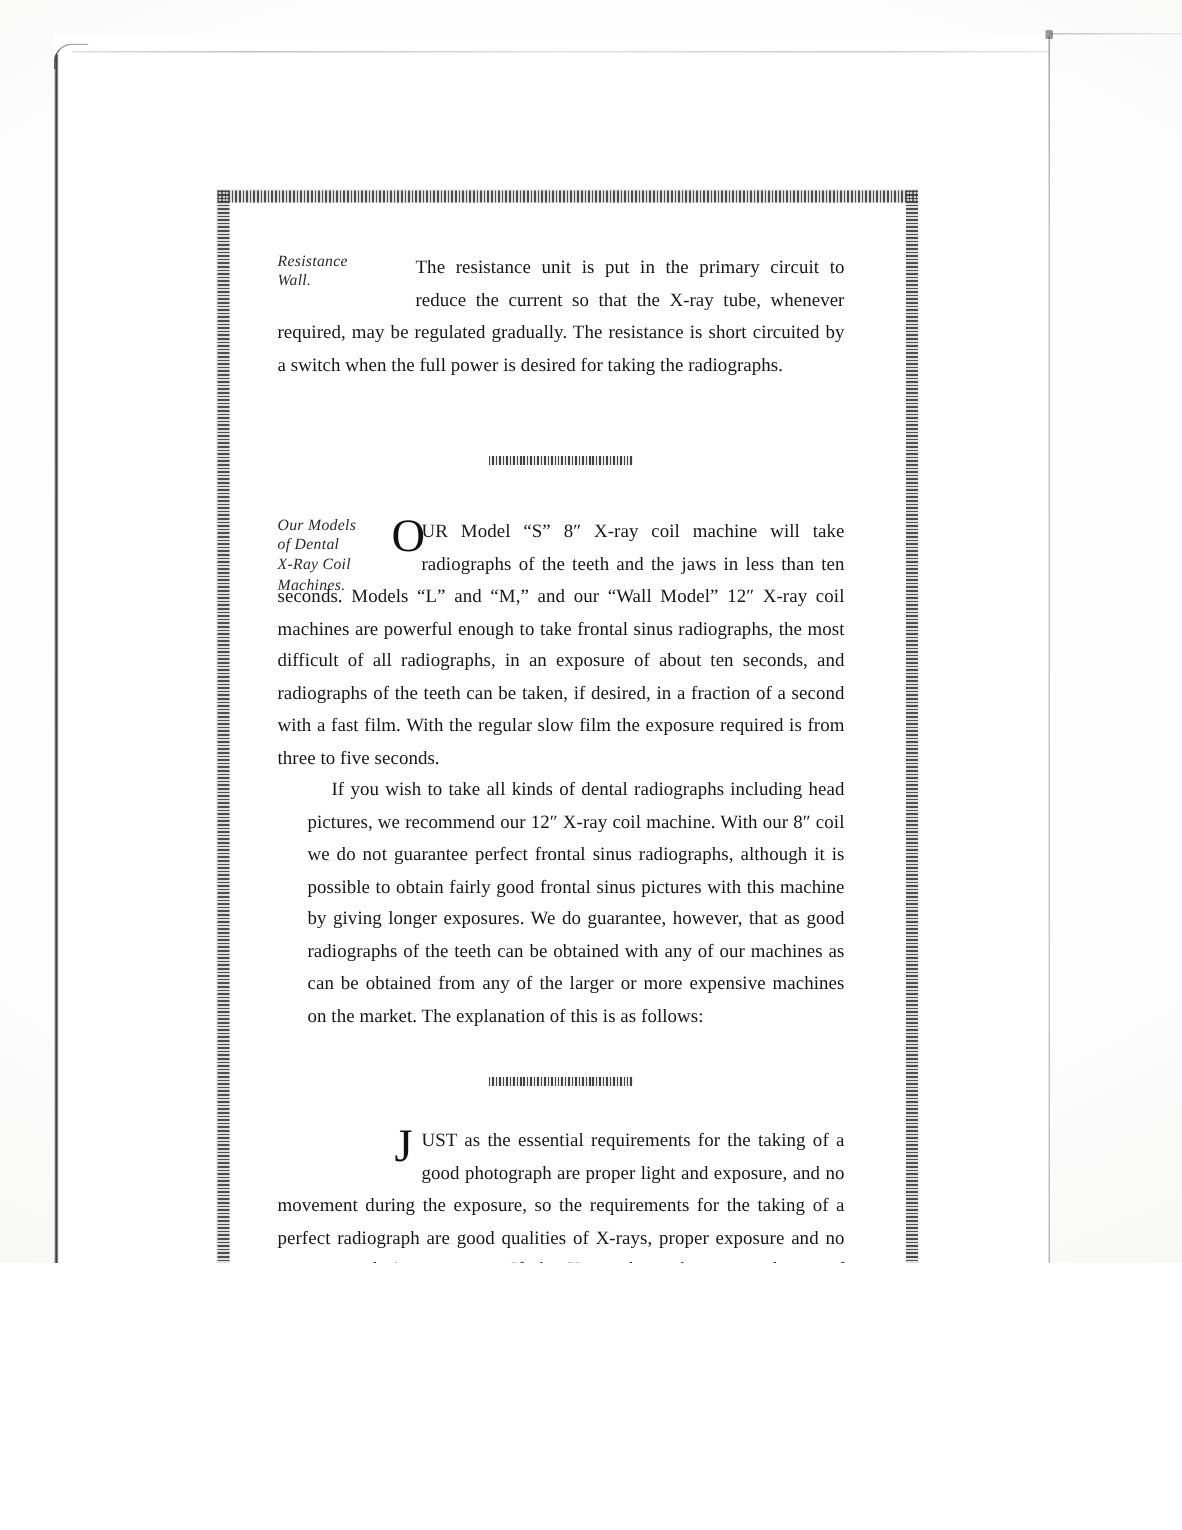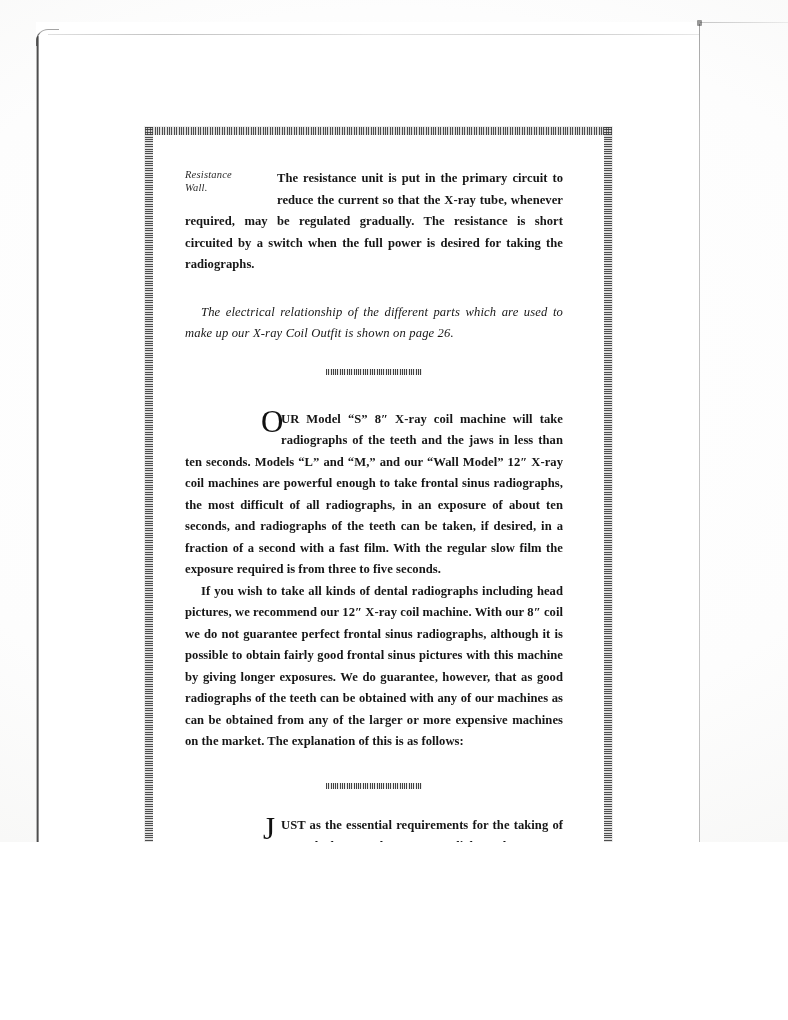--- a/index.html
+++ b/index.html
@@ -226,23 +226,22 @@
   .side-note div { white-space: nowrap; }
 
   .body-text {
     font-size: 12.6px;
     line-height: 21.5px;
     text-align: justify;
     text-justify: inter-word;
     color: #161616;
     letter-spacing: .05px;
     margin: 0;
-    font-weight: bold;
-  }
-  .body-text.indent { text-indent: 16px; }
+  }
+  .body-text.indent { text-indent: 16px; margin-left: 20px; }
 
   
   .with-cap::before {
     content: "";
     float: left;
     width: 92px;
     height: 43px;
   }
   .with-cap-2::before {
     content: "";
@@ -324,33 +323,36 @@
     <div class="block">
       <div class="side-note">
         <div>Resistance</div>
         <div>Wall.</div>
       </div>
       <p class="body-text with-cap">The resistance unit is put in the primary circuit to reduce the current so that the X-ray tube, whenever required, may be regulated gradually.   The resistance is short circuited by a switch when the full power is desired for taking the radiographs.</p>
     </div>
 
     <div class="sp-a"></div>
 
-    <div class="block">
-      <p class="italic-para">The electrical relationship of the different parts which are used to make up our X-ray Coil Outfit is shown on page 26.</p>
-    </div>
 
     <div class="sp-b"></div>
 
     <div class="ornament-wrap">
       <div class="ornament"></div>
     </div>
 
     <div class="sp-c"></div>
 
     <div class="block">
+      <div class="side-note">
+        <div>Our Models</div>
+        <div>of Dental</div>
+        <div>X-Ray Coil</div>
+        <div>Machines.</div>
+      </div>
       <div class="dropcap" style="left:76px; top:-3px;">O</div>
       <p class="body-text with-cap-2">UR Model “S” 8″ X-ray coil machine will take radiographs of the teeth and the jaws in less than ten seconds.   Models “L” and “M,” and our “Wall Model” 12″ X-ray coil machines are powerful enough to take frontal sinus radiographs, the most difficult of all radiographs, in an exposure of about ten seconds, and radiographs of the teeth can be taken, if desired, in a fraction of a second with a fast film.   With the regular slow film the exposure required is from three to five seconds.</p>
       <p class="body-text indent">If you wish to take all kinds of dental radiographs including head pictures, we recommend our 12″ X-ray coil machine.   With our 8″ coil we do not guarantee perfect frontal sinus radiographs, although it is possible to obtain fairly good frontal sinus pictures with this machine by giving longer exposures.   We do guarantee, however, that as good radiographs of the teeth can be obtained with any of our machines as can be obtained from any of the larger or more expensive machines on the market.   The explanation of this is as follows:</p>
     </div>
 
     <div class="sp-d"></div>
 
     <div class="ornament-wrap">
       <div class="ornament"></div>
     </div>

